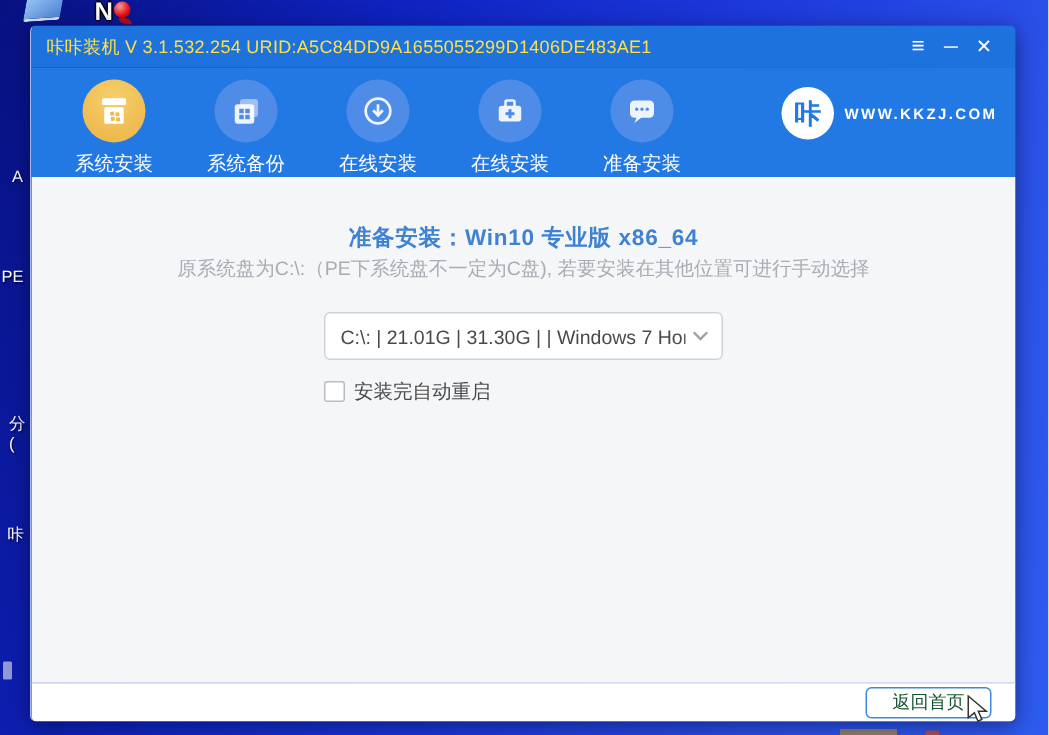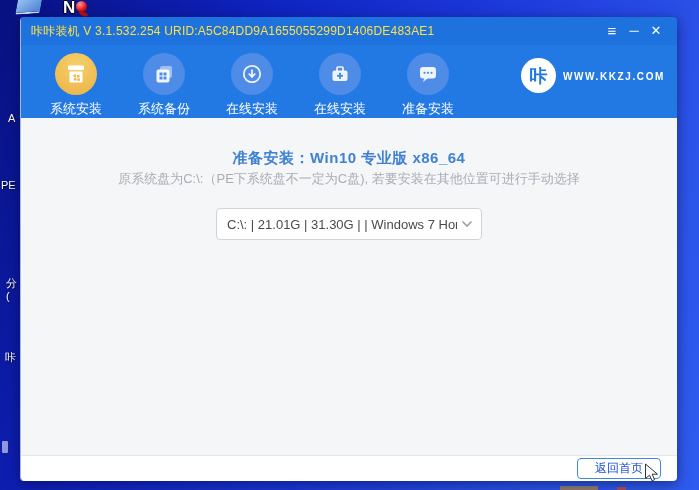--- a/index.html
+++ b/index.html
@@ -104,21 +104,21 @@
   .auto-restart .cb-label { margin-left:6px; font-size:13px; color:#4a4a4a; }
 
   .footer {
     height:26px; background:#fff; border-top:1px solid #e4e6e9; flex:0 0 auto;
     display:flex; align-items:center; justify-content:flex-end; padding-right:6px;
   }
   .btn {
     height:21px; border-radius:4px; font-size:12px; font-family:inherit;
     display:flex; align-items:center; justify-content:center; cursor:pointer;
   }
-  .btn.ghost { width:84px; background:#fff; border:1px solid #3f87df; color:#1d4ed8; margin-right:10px; }
+  .btn.ghost { width:84px; background:#fff; border:1px solid #3f87df; color:#14532d; margin-right:10px; }
   .btn.primary { width:98px; background:#2d7de2; border:1px solid #2d7de2; color:#fff; }
 
   .cursor { position:absolute; left:644px; top:463px; pointer-events:none; }
 </style>
 </head>
 <body>
 
 <div class="desktop">
 
   <div class="desk-monitor"></div>
@@ -236,20 +236,24 @@
 
       <div class="drive-select">
         <span class="drive-value">C:\: | 21.01G | 31.30G | | Windows 7 Hom</span>
         <span class="drive-chevron">
           <svg width="12" height="8" viewBox="0 0 12 8">
               <path d="M1.5 1.5 L6 6 L10.5 1.5" fill="none" stroke="#9aa0a6" stroke-width="1.6"></path>
             </svg>
         </span>
       </div>
 
+      <div class="auto-restart">
+        <span class="checkbox"></span>
+        <span class="cb-label">安装完自动重启</span>
+      </div>
     </div>
 
     <div class="footer">
       <button class="btn ghost">返回首页</button>
     </div>
 
   </div>
 
   <svg class="cursor" width="17" height="20" viewBox="0 0 17 20">
     <path d="M1.5 1 L1.5 15.5 L5.6 12.2 L8 17.8 L10.6 16.6 L8.2 11.2 L13.5 11.2 Z" fill="#fff" stroke="#333" stroke-width="1"></path>

